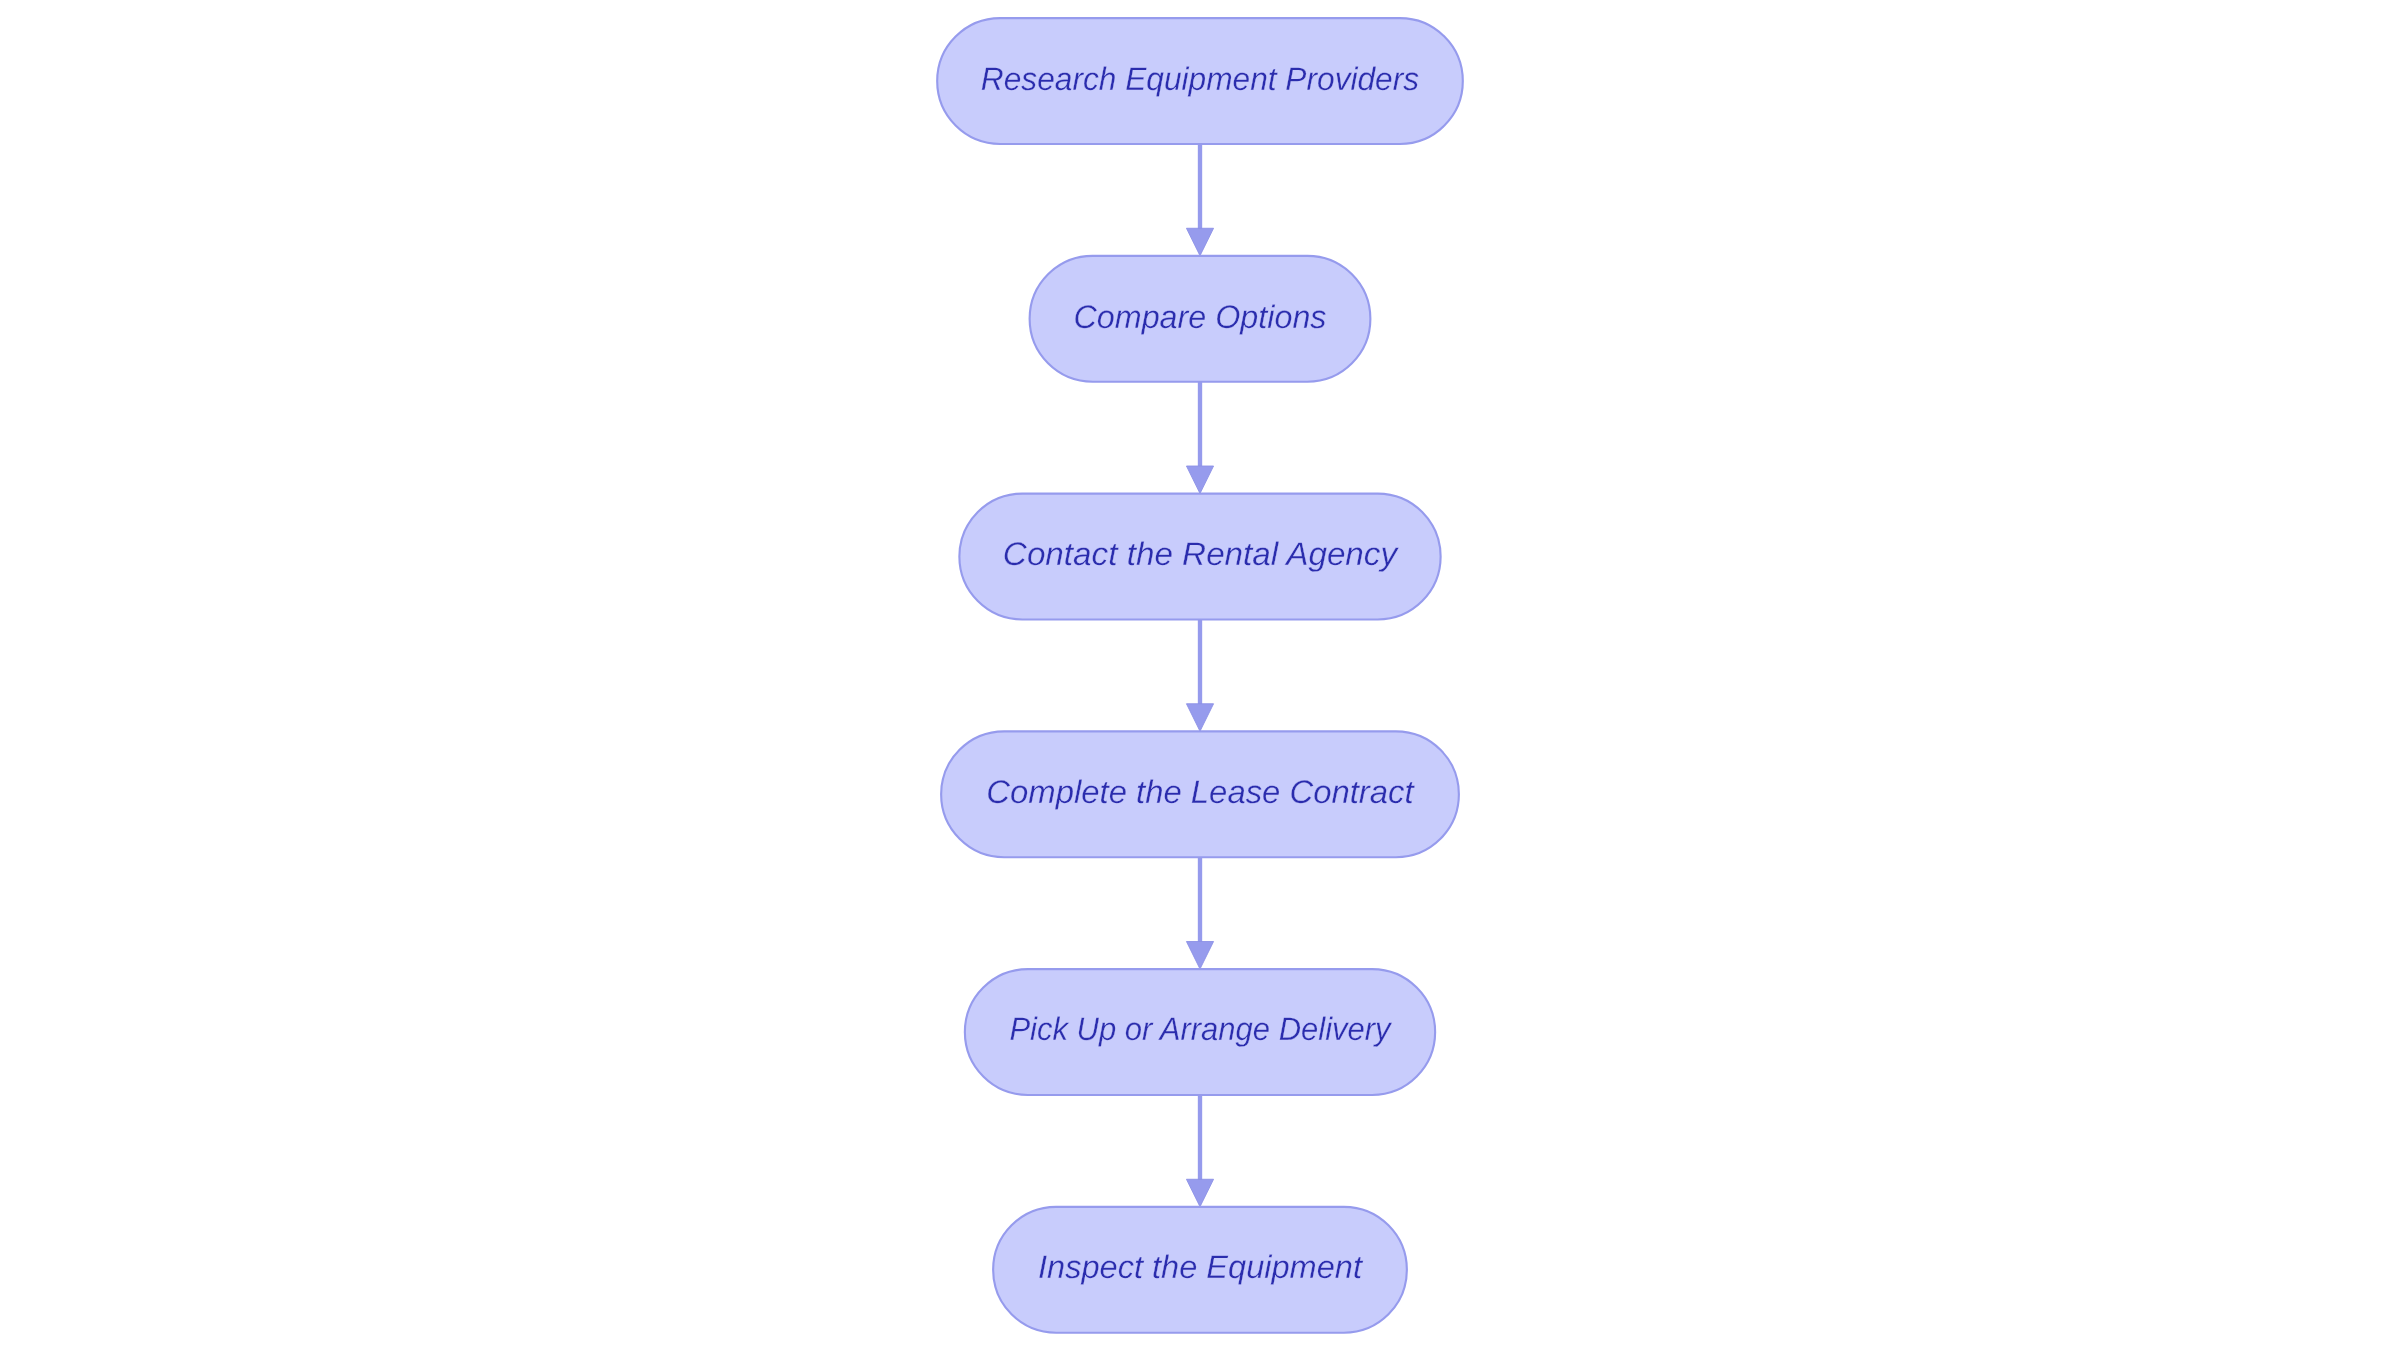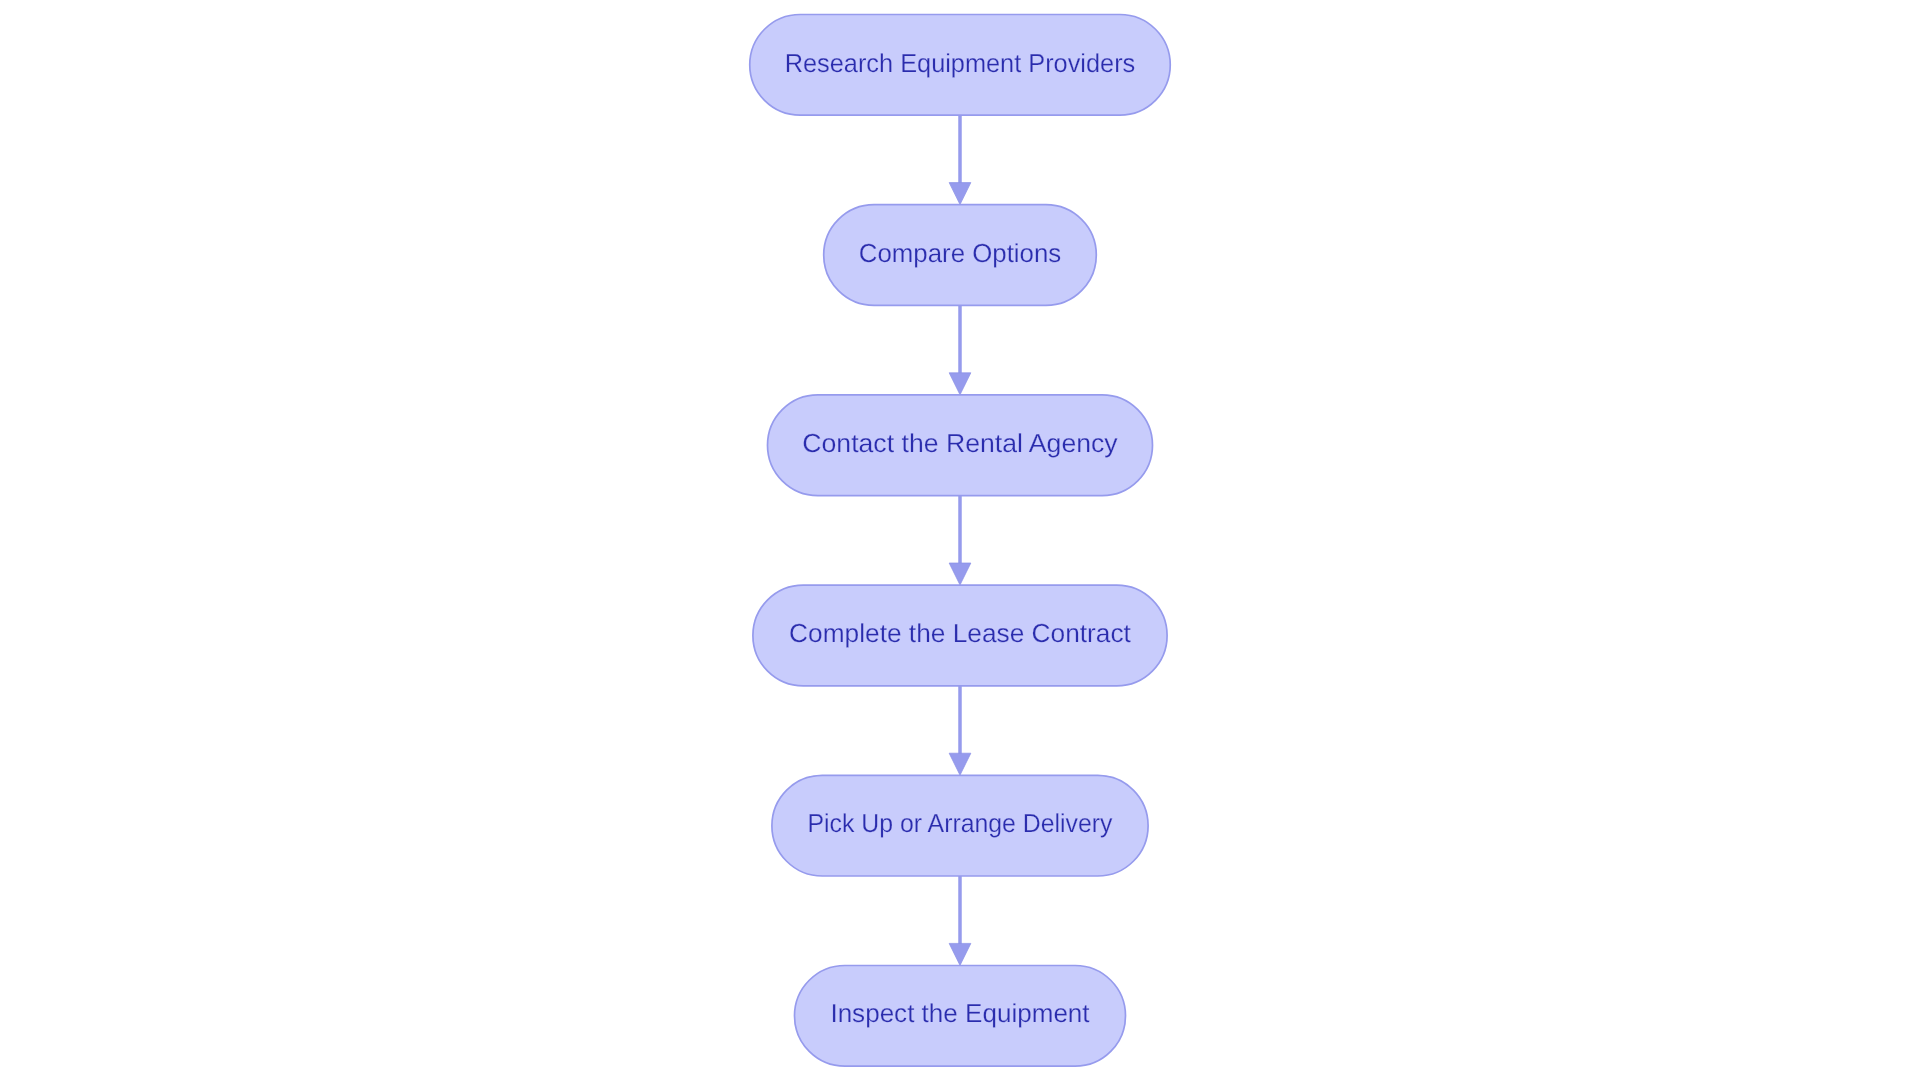--- a/index.html
+++ b/index.html
@@ -1,20 +1,20 @@
 <!DOCTYPE html>
 <html><head>
 <meta charset="utf-8">
 <title>Flowchart</title>
 <style>
   html,body{margin:0;padding:0;}
   body{width:1920px;height:1083px;background:#ffffff;overflow:hidden;
        -webkit-font-smoothing:antialiased;text-rendering:geometricPrecision;
        font-family:"Liberation Sans",sans-serif;}
-  #flow{position:relative;width:1920px;height:1083px;}
+  #flow{position:relative;width:1920px;height:1083px;font-style:italic;}
   svg#diagram{position:absolute;left:0;top:0;display:block;}
   #node-layer{will-change:transform;}
   text.node-label{font-family:"Liberation Sans",sans-serif;
        dominant-baseline:auto;text-anchor:middle;
        -webkit-font-smoothing:antialiased;
        text-rendering:geometricPrecision;}
 </style>
 </head>
 <body>
 

